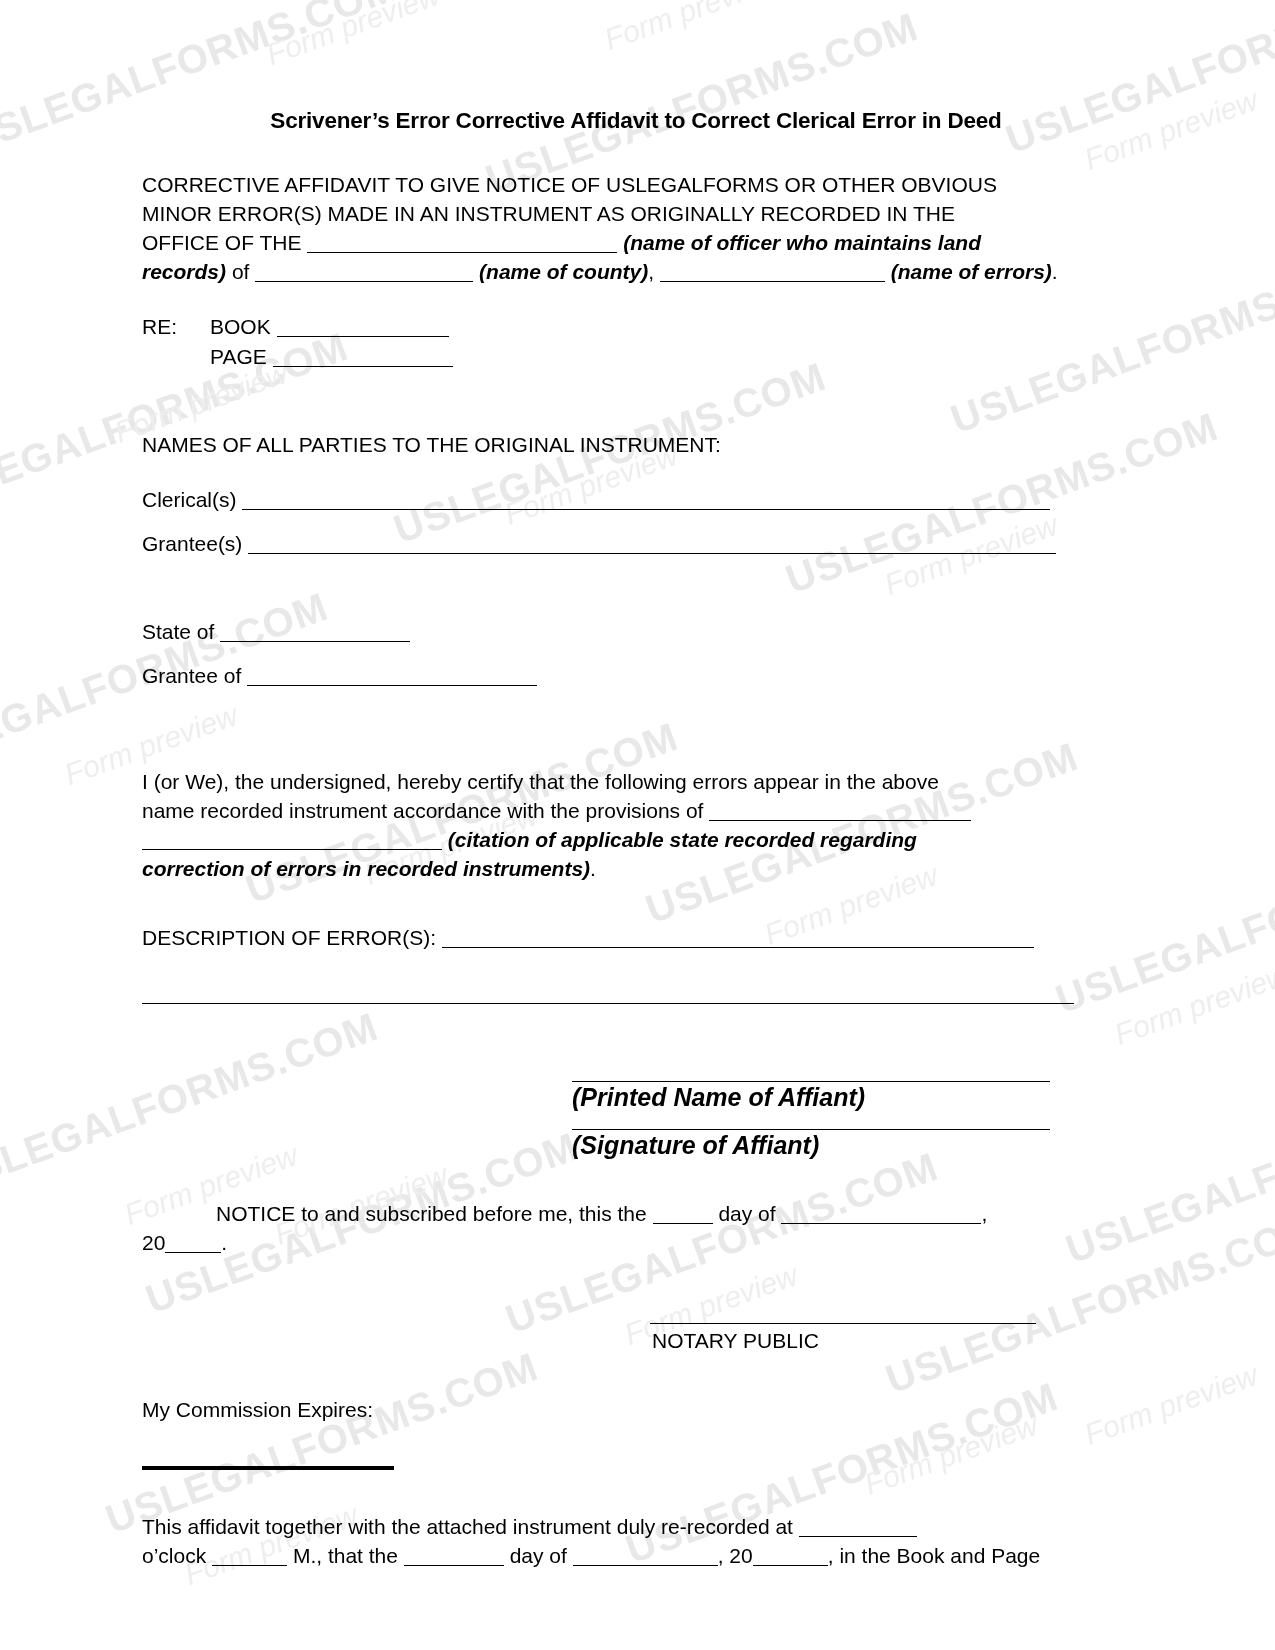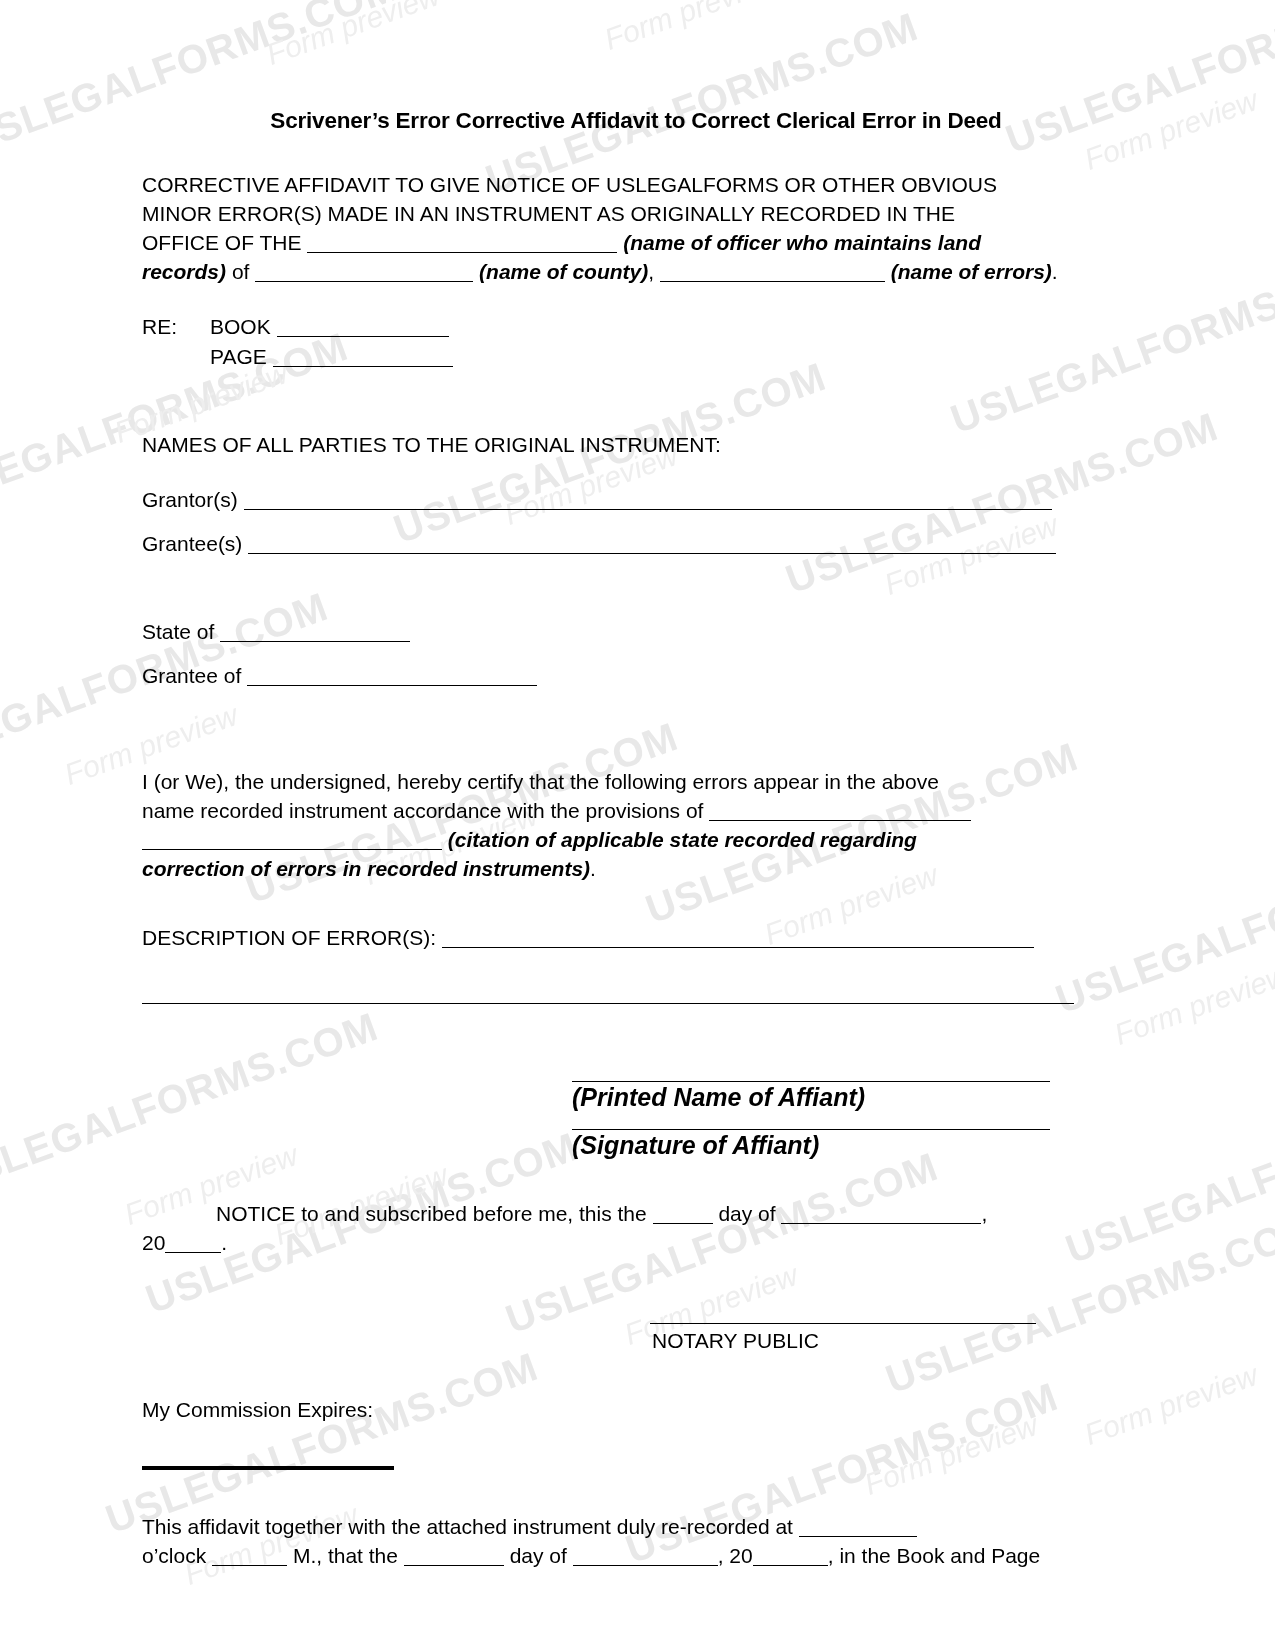--- a/index.html
+++ b/index.html
@@ -241,21 +241,21 @@
       <span class="bl bl-w180"></span>
     </div>
 
     <div class="gap-xl"></div>
 
     <p class="para">NAMES OF ALL PARTIES TO THE ORIGINAL INSTRUMENT:</p>
 
     <div class="gap-md"></div>
 
     <div class="re-row">
-      <span>Grantor(s)</span>
+      <span>Clerical(s)</span>
       <span class="bl bl-w805"></span>
     </div>
     <div class="gap-sm"></div>
     <div class="re-row">
       <span>Grantee(s)</span>
       <span class="bl bl-w805"></span>
     </div>
 
     <div class="gap-xl"></div>
 

